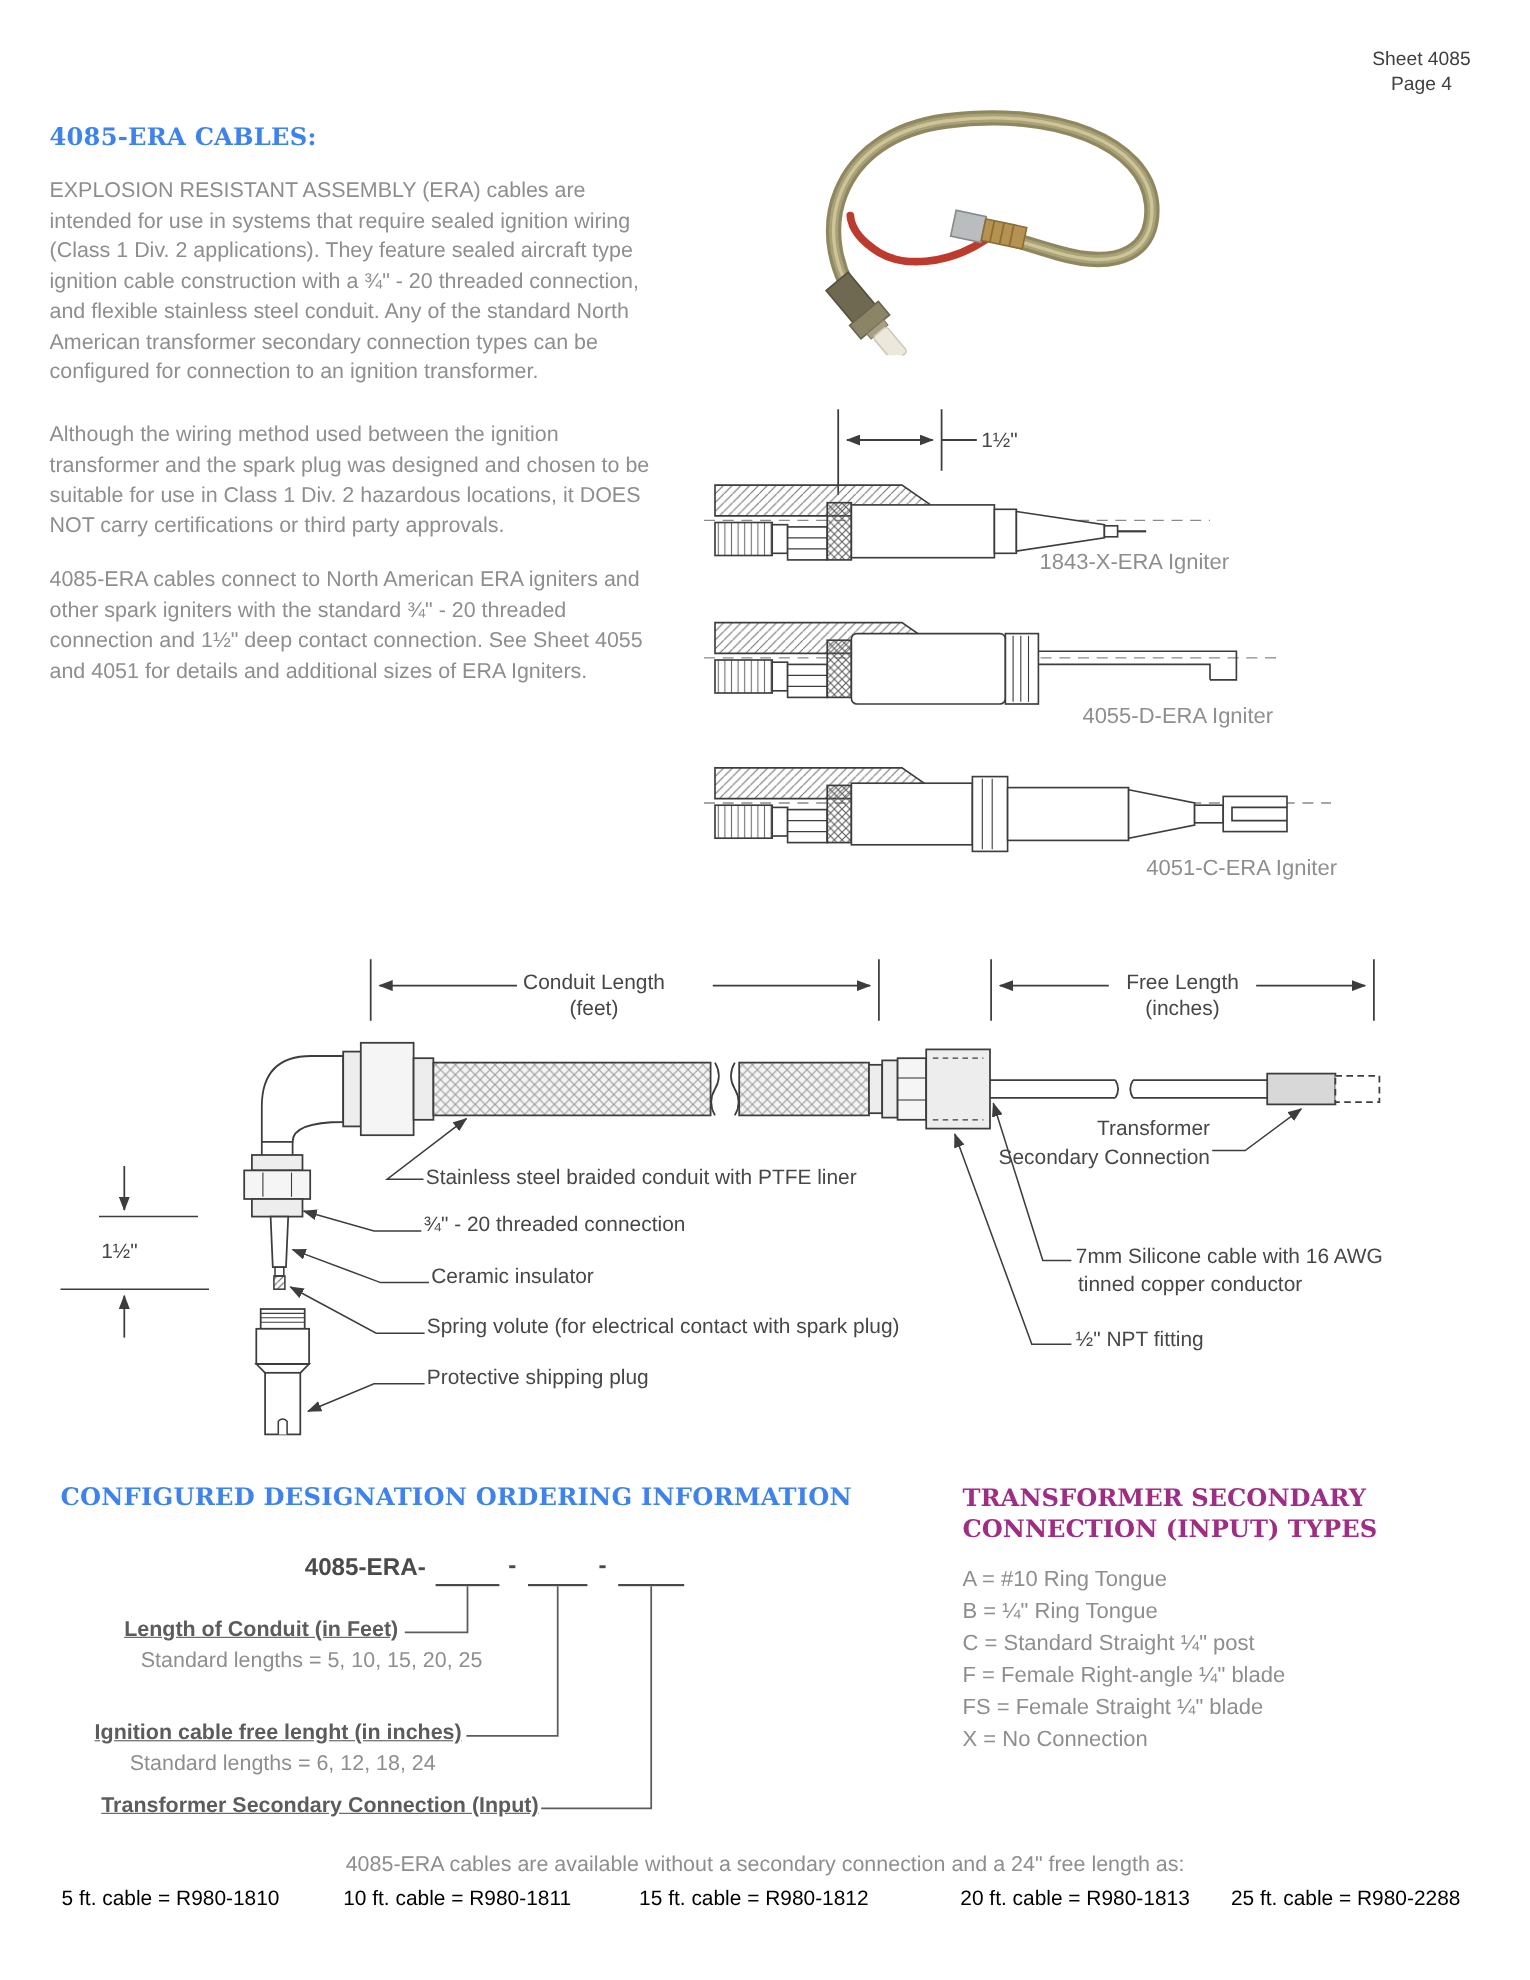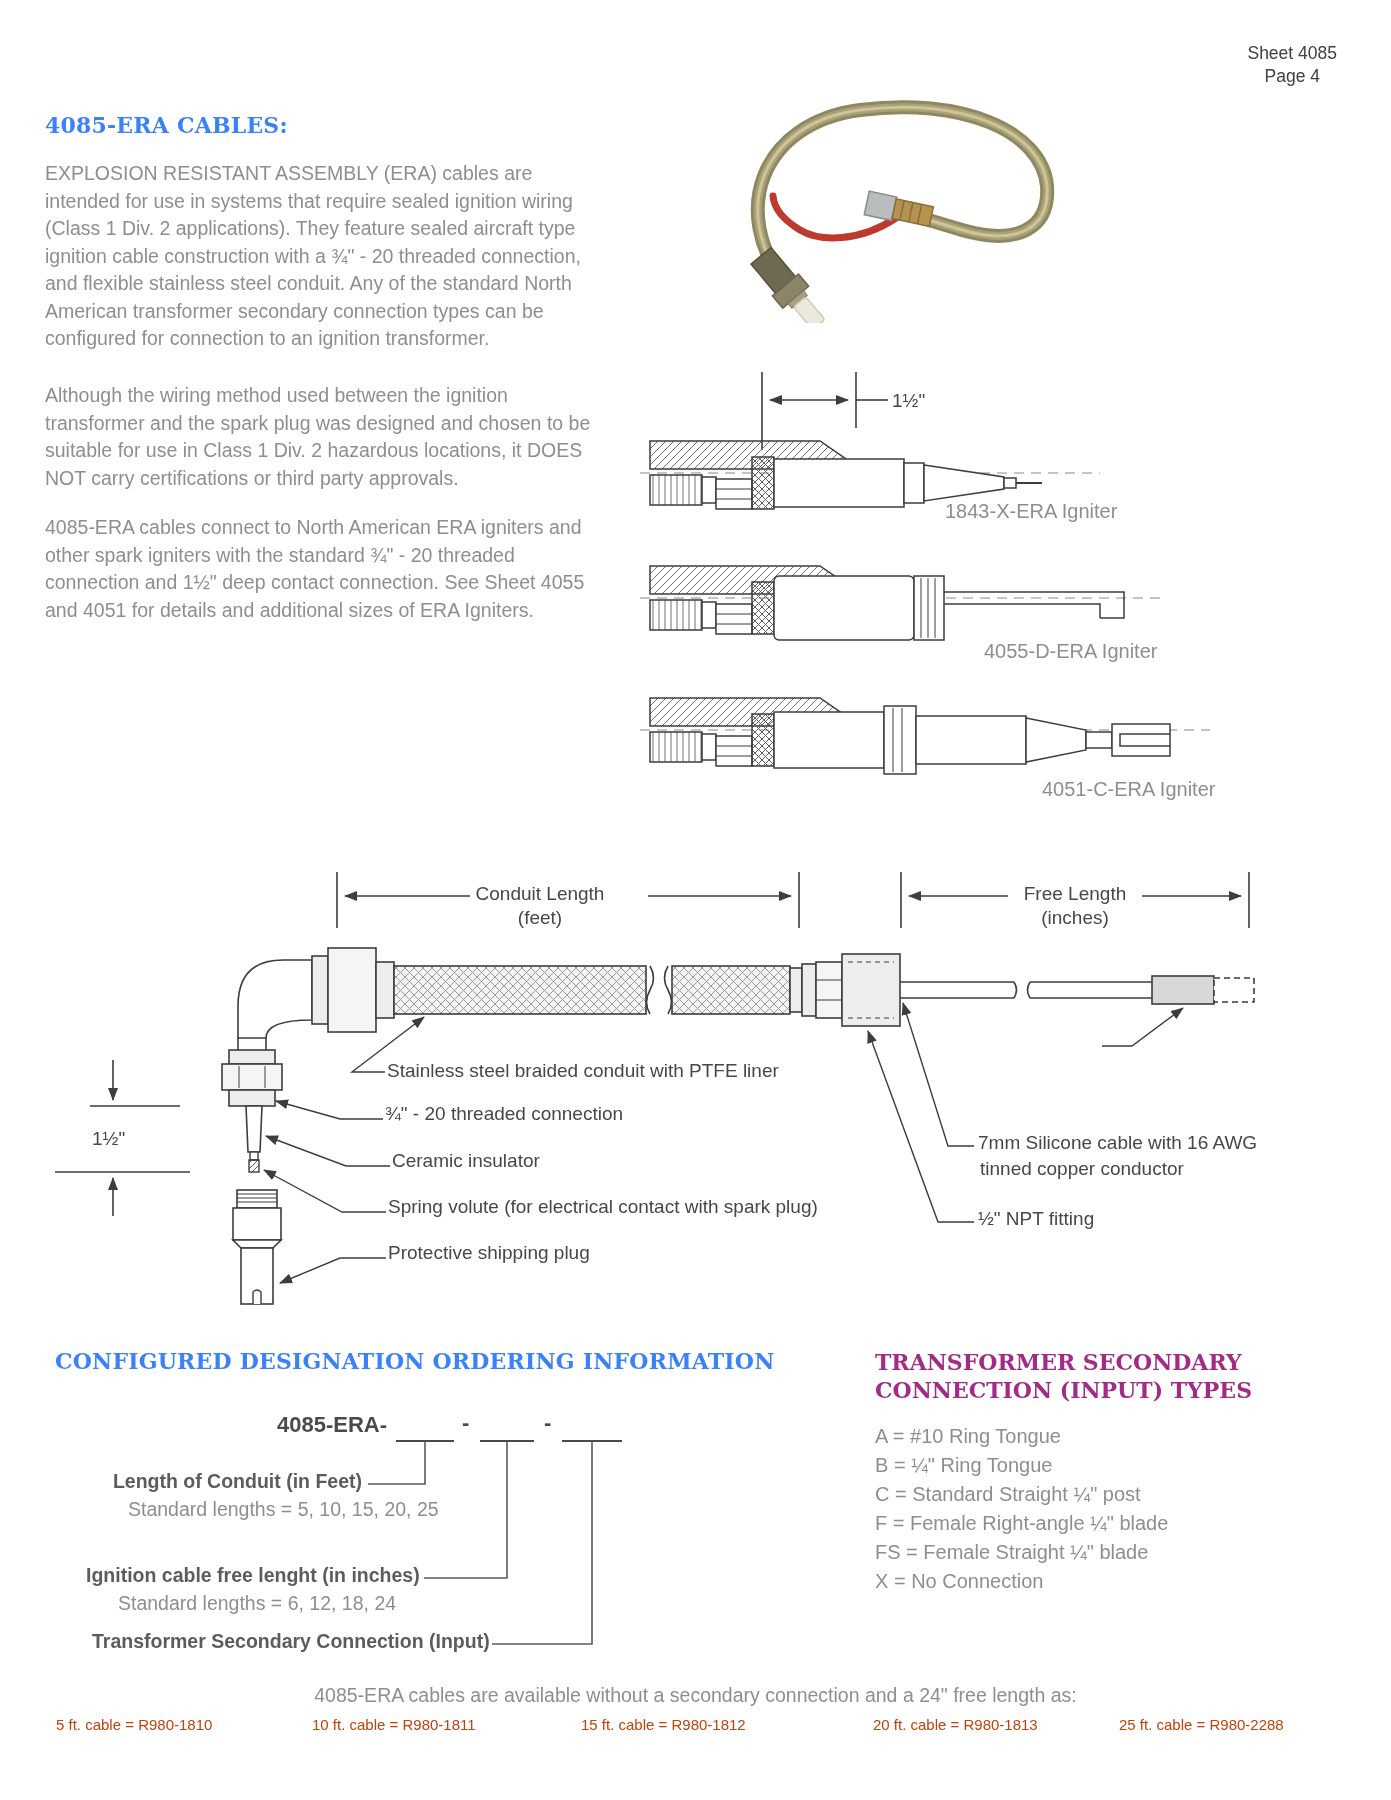--- a/index.html
+++ b/index.html
@@ -13,27 +13,27 @@
     font-family:"DejaVu Serif","Liberation Serif",serif;
     font-weight:bold;color:#3b82f6;font-size:22px;letter-spacing:.2px;margin:0;
   }
   .body-par{width:565px;font-size:19.5px;line-height:27.5px;color:#8e8e8e;margin:0;}
   .dlabel{font-size:19px;color:#474747;white-space:nowrap;}
   .cap{font-size:20px;color:#8e8e8e;white-space:nowrap;}
   .dim-center{text-align:center;font-size:19px;color:#474747;line-height:24px;}
   .ord-prefix{font-size:22px;font-weight:bold;color:#4a4a4a;white-space:nowrap;}
   .ord-sep{font-size:22px;font-weight:bold;color:#4a4a4a;}
   .ord-blank{height:2px;background:#4a4a4a;}
-  .ord-label{font-size:19.5px;font-weight:bold;color:#5c5c5c;white-space:nowrap;}
+  .ord-label{font-size:19.5px;font-weight:bold;color:#5c5c5c;white-space:nowrap;text-decoration:underline;}
   .ord-detail{font-size:19.5px;color:#8e8e8e;white-space:nowrap;}
   .ct-head{font-family:"DejaVu Serif","Liberation Serif",serif;font-weight:bold;
     color:#a12b85;font-size:22px;line-height:28px;}
   .ct-item{font-size:20px;line-height:29px;color:#8e8e8e;white-space:nowrap;}
   .foot-note{left:0;width:1391px;text-align:center;font-size:19.5px;color:#8e8e8e;}
-  .foot-opt{font-size:15px;color:#c2410c;white-space:nowrap;text-align:right;}
+  .foot-opt{font-size:19px;color:#000000;white-space:nowrap;text-align:right;}
   svg{display:block;}
 </style>
 </head>
 <body>
 
 <div class="page">
 
   <div class="abs sheet-info">
     <div>Sheet 4085</div>
     <div>Page 4</div>
@@ -245,20 +245,24 @@
   <div class="abs dim-center" style="left:975px;top:882px;width:200px;">
     <div>Free Length</div>
     <div>(inches)</div>
   </div>
   <div class="abs dlabel" style="left:387px;top:1060px;">Stainless steel braided conduit with PTFE liner</div>
   <div class="abs dlabel" style="left:385px;top:1103px;">¾" - 20 threaded connection</div>
   <div class="abs dlabel" style="left:392px;top:1150px;">Ceramic insulator</div>
   <div class="abs dlabel" style="left:388px;top:1196px;">Spring volute (for electrical contact with spark plug)</div>
   <div class="abs dlabel" style="left:388px;top:1242px;">Protective shipping plug</div>
   <div class="abs dlabel" style="left:92px;top:1128px;">1½"</div>
+  <div class="abs dlabel" style="left:860px;top:1014px;width:240px;text-align:right;white-space:normal;line-height:26px;">
+    <div>Transformer</div>
+    <div>Secondary Connection</div>
+  </div>
   <div class="abs dlabel" style="left:978px;top:1132px;">7mm Silicone cable with 16 AWG</div>
   <div class="abs dlabel" style="left:980px;top:1158px;">tinned copper conductor</div>
   <div class="abs dlabel" style="left:978px;top:1208px;">½" NPT fitting</div>
 
   <h2 class="abs h-accent" style="left:55px;top:1348px;">CONFIGURED DESIGNATION ORDERING INFORMATION</h2>
 
   <div class="abs ord-prefix" style="left:277px;top:1412px;">4085-ERA-</div>
   <div class="abs ord-blank" style="left:396px;top:1440px;width:58px;"></div>
   <div class="abs ord-sep" style="left:462px;top:1410px;">-</div>
   <div class="abs ord-blank" style="left:480px;top:1440px;width:54px;"></div>

